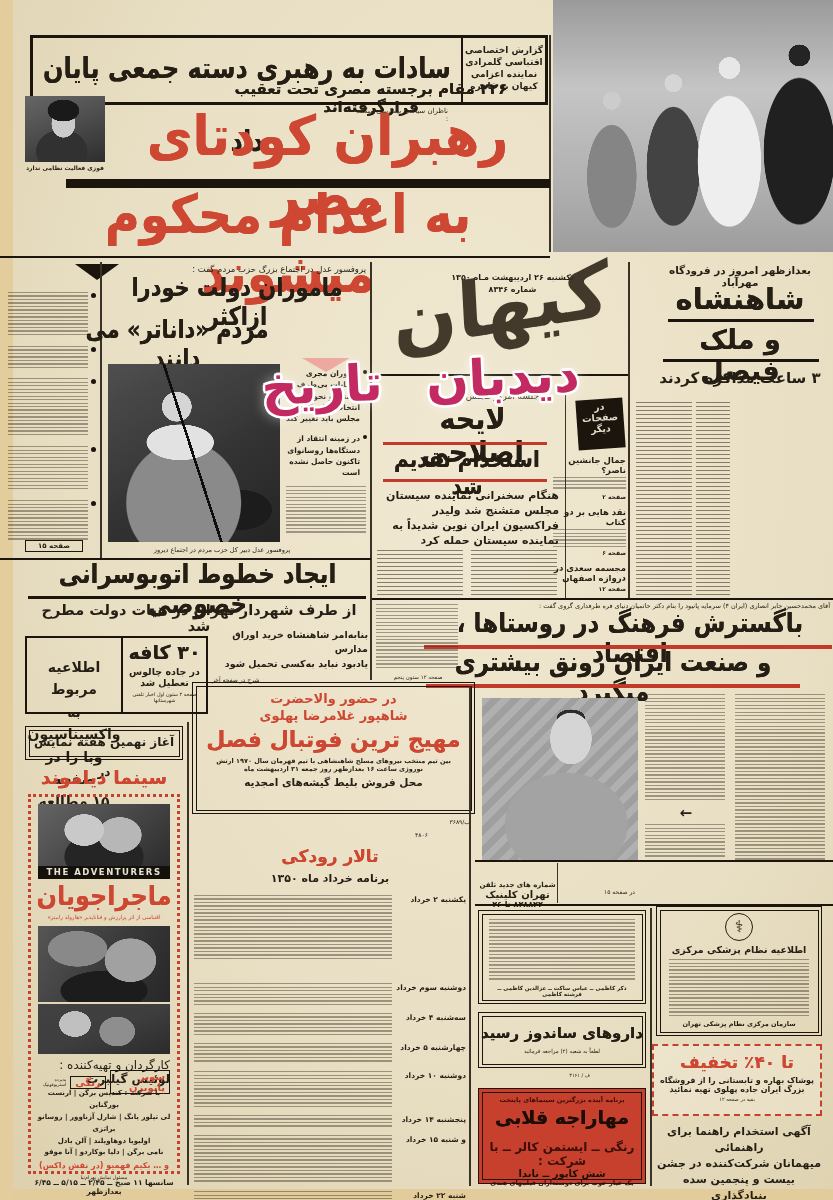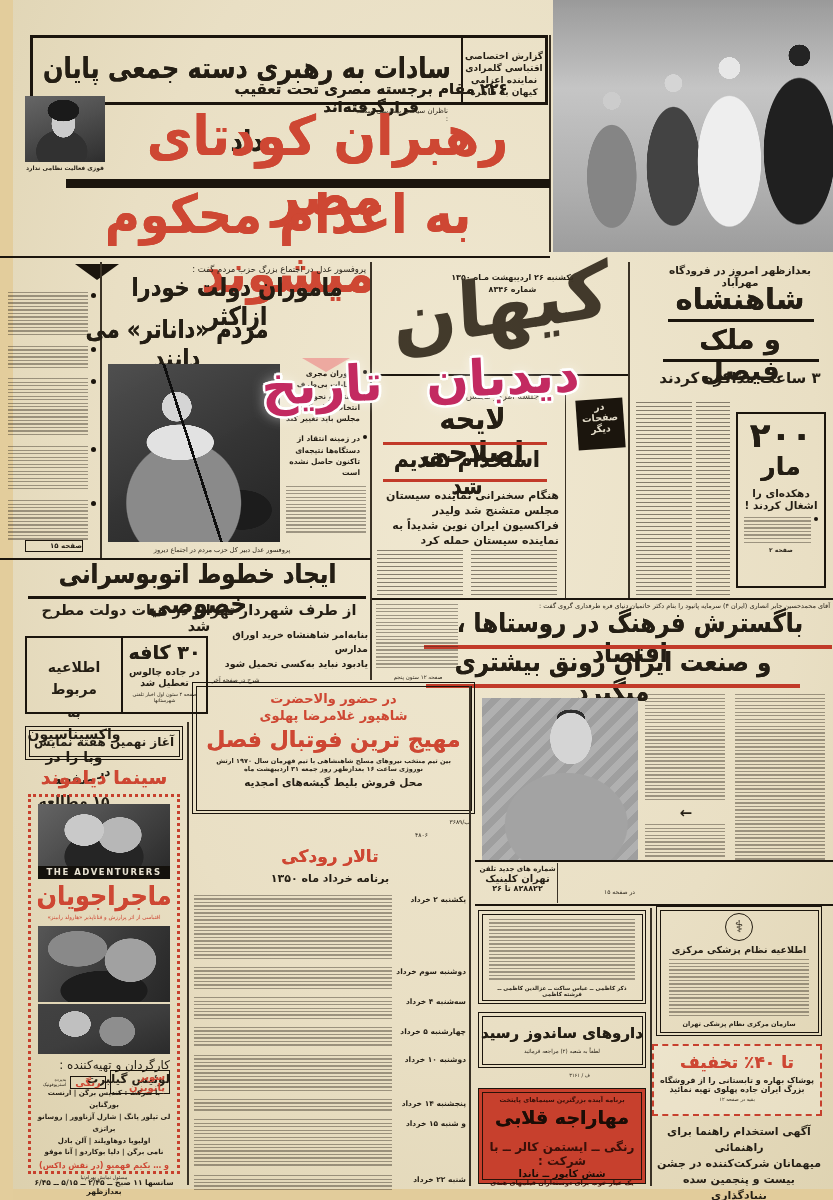--- a/index.html
+++ b/index.html
@@ -33,21 +33,21 @@
     color:#c32a61;font-weight:bold;
     text-shadow:-2px -2px 0 #fff,2px -2px 0 #fff,-2px 2px 0 #fff,2px 2px 0 #fff,0 -2.6px 0 #fff,0 2.6px 0 #fff,-2.6px 0 0 #fff,2.6px 0 0 #fff,0 0 14px rgba(255,255,255,.85);
   }
 </style>
 </head>
 <body>
 
 <div id="page">
 
   <div class="abs frame" style="left:30px;top:35px;width:518px;height:70px;display:flex;border-width:3px">
-    <div style="width:84px;border-left:2px solid #1b150d;font-size:9px;line-height:1.35;padding-top:12px" class="b c">
+    <div style="width:84px;border-left:2px solid #1b150d;font-size:9px;line-height:1.35;padding-top:6px" class="b c">
       <div>گزارش اختصاصی</div>
       <div>اقتباسی گلمرادی</div>
       <div>نماینده اعزامی</div>
       <div>کیهان به قاهره</div>
     </div>
     <div class="b c heavy" style="flex:1;font-size:24px;line-height:62px;transform:scaleY(1.18);letter-spacing:-.5px">سادات به رهبری دسته جمعی پایان داد</div>
   </div>
 
   <div class="abs photo" style="left:553px;top:0;width:280px;height:252px;
     background:
@@ -95,42 +95,41 @@
   <div class="abs b c" style="left:652px;top:264px;width:176px;font-size:10.5px">بعدازظهر امروز در فرودگاه مهرآباد</div>
   <div class="abs b c heavy" style="left:660px;top:282px;width:160px;font-size:29px">شاهنشاه</div>
   <div class="abs hr" style="left:668px;top:319px;width:146px;height:2.5px"></div>
   <div class="abs b c heavy" style="left:655px;top:324px;width:170px;font-size:27px">و ملک فیصل</div>
   <div class="abs hr" style="left:663px;top:359px;width:156px;height:2.5px"></div>
   <div class="abs b c" style="left:652px;top:369px;width:176px;font-size:15px">۳ ساعت مذاکره کردند</div>
 
   <div class="abs sim" style="left:636px;top:402px;width:56px;height:196px"></div>
   <div class="abs sim" style="left:696px;top:402px;width:34px;height:196px"></div>
 
-  <div class="abs frame c" style="left:736px;top:412px;width:90px;height:176px;padding-top:4px">
-    <div class="b heavy" style="font-size:34px;line-height:1">۲۰۰</div>
-    <div class="b heavy" style="font-size:25px;line-height:1.2">مار</div>
-    <div class="b" style="font-size:10.5px;margin-top:5px">دهکده‌ای را</div>
-    <div class="b" style="font-size:10.5px">اشغال کردند !</div>
-    <div style="position:relative;margin:6px 8px 0 6px">
-      <span style="position:absolute;right:-2px;top:0;width:4px;height:4px;background:#1b150d;border-radius:50%"></span>
-      <div class="sim2" style="height:26px;margin-right:5px"></div>
-    </div>
-    <div class="b" style="font-size:6px;margin-top:3px">صفحه ۲</div>
-  </div>
 
   <div class="abs c" style="left:428px;top:391px;width:160px;font-size:9px">در جلسه امروز مجلس</div>
   <div class="abs b c heavy" style="left:385px;top:404px;width:175px;font-size:27px;transform:scaleY(1.08)">لایحه اصلاحی</div>
   <div class="abs redline" style="left:383px;top:442px;width:164px;height:3px"></div>
   <div class="abs b c heavy" style="left:381px;top:449px;width:172px;font-size:20px;transform:scaleY(1.12)">استخدام تقدیم شد</div>
   <div class="abs redline" style="left:383px;top:479px;width:164px;height:3px"></div>
   <div class="abs b r" style="left:377px;top:489px;width:182px;font-size:11px;line-height:1.35">هنگام سخنرانی نماینده سیستان مجلس متشنج شد ولیدر فراکسیون ایران نوین شدیداً به نماینده سیستان حمله کرد</div>
   <div class="abs sim" style="left:377px;top:550px;width:86px;height:52px"></div>
   <div class="abs sim" style="left:471px;top:550px;width:86px;height:52px"></div>
 
   <div class="abs b c" style="left:577px;top:399px;width:47px;height:50px;background:#1b150d;color:#e3dcc9;font-size:9.5px;line-height:1.15;padding-top:3px;transform:rotate(-4deg)">در صفحات دیگر</div>
+  <div class="abs r" style="left:553px;top:455px;width:73px">
+    <div class="b" style="font-size:8.5px">جمال جانشین ناصر؟</div>
+    <div class="sim2" style="height:14px;margin:2px 0"></div>
+    <div class="b" style="font-size:6px">صفحه ۲</div>
+    <div class="b" style="font-size:8.5px;margin-top:7px">نقد هایی بر دو کتاب</div>
+    <div class="sim2" style="height:18px;margin:2px 0"></div>
+    <div class="b" style="font-size:6px">صفحه ۶</div>
+    <div class="b" style="font-size:8.5px;margin-top:7px">مجسمه سعدی در دروازه اصفهان</div>
+    <div class="b" style="font-size:6px;margin-top:2px">صفحه ۱۲</div>
+  </div>
 
   <div class="abs" style="left:75px;top:264px;width:0;height:0;border-top:16px solid #1b150d;border-left:22px solid rgba(0,0,0,0);border-right:22px solid rgba(0,0,0,0)"></div>
   <div class="abs" style="left:8px;top:292px;width:88px">
     <div style="position:relative;margin-bottom:10px">
         <span style="position:absolute;right:0;top:1px;width:5px;height:5px;background:#1b150d;border-radius:50%"></span>
         <div class="sim2" style="height:44px;margin-right:8px"></div>
       </div>
     <div style="position:relative;margin-bottom:10px">
         <span style="position:absolute;right:0;top:1px;width:5px;height:5px;background:#1b150d;border-radius:50%"></span>
         <div class="sim2" style="height:22px;margin-right:8px"></div>
@@ -156,31 +155,31 @@
   <div class="abs" style="left:302px;top:358px;width:0;height:0;border-top:14px solid #eda9a0;border-left:24px solid rgba(0,0,0,0);border-right:24px solid rgba(0,0,0,0)"></div>
 
   <div class="abs photo" style="left:108px;top:364px;width:172px;height:178px;
     background:
       linear-gradient(72deg,rgba(0,0,0,0) 48.8%,#15120d 48.8% 50%,rgba(0,0,0,0) 50%),
       radial-gradient(circle 15px at 40% 24%, #d9d2c0 0 98%, rgba(0,0,0,0) 100%),
       radial-gradient(ellipse 34px 18px at 42% 44%, #e4decd 0 98%, rgba(0,0,0,0) 100%),
       radial-gradient(ellipse 58px 62px at 44% 78%, #8f897a 0 98%, rgba(0,0,0,0) 100%),
       radial-gradient(ellipse 30px 20px at 78% 82%, #23201a 0 98%, rgba(0,0,0,0) 100%),
       linear-gradient(150deg,#55504a 0%,#3b372f 55%,#2b2721 100%);"></div>
-  <div class="abs b" style="left:25px;top:540px;width:58px;font-size:7px;border:1px solid #1b150d;padding:1px 0">صفحه ۱۵</div>
+  <div class="abs b" style="left:25px;top:540px;width:58px;font-size:7px;border:1px solid #1b150d;text-align:center;padding:1px 0">صفحه ۱۵</div>
   <div class="abs c" style="left:112px;top:546px;width:220px;font-size:6.5px">پروفسور عدل دبیر کل حزب مردم در اجتماع دیروز</div>
 
   <div class="abs" style="left:286px;top:368px;width:80px">
     <div style="position:relative;margin-bottom:9px">
         <span style="position:absolute;right:-1px;top:2px;width:4px;height:4px;background:#1b150d;border-radius:50%"></span>
       <div class="b r" style="font-size:7.5px;line-height:1.5;padding-right:6px">ماموران مجری انتخابات بی‌طرف نیستند و نحوه انتخاب نمایندگان مجلس باید تغییر کند</div>
       </div>
     <div style="position:relative">
         <span style="position:absolute;right:-1px;top:2px;width:4px;height:4px;background:#1b150d;border-radius:50%"></span>
-      <div class="b r" style="font-size:7.5px;line-height:1.5;padding-right:6px">در زمینه انتقاد از دستگاه‌ها نتیجه‌ای تاکنون حاصل نشده است</div>
+      <div class="b r" style="font-size:7.5px;line-height:1.5;padding-right:6px">در زمینه انتقاد از دستگاه‌ها روسانو‌ای تاکنون حاصل نشده است</div>
       </div>
     <div class="sim2" style="height:48px;margin-top:8px"></div>
   </div>
 
   <div class="abs hr" style="left:0;top:558px;width:371px;height:2px"></div>
 
   <div class="abs b c heavy" style="left:30px;top:563px;width:335px;font-size:23px;transform:scaleY(1.15)">ایجاد خطوط اتوبوسرانی خصوصی</div>
   <div class="abs hr" style="left:28px;top:596px;width:338px;height:2.5px"></div>
   <div class="abs b c" style="left:40px;top:602px;width:318px;font-size:14.5px">از طرف شهردار تهران در هیات دولت مطرح شد</div>
   <div class="abs b r" style="left:212px;top:628px;width:156px;font-size:9.5px;line-height:1.5">
@@ -220,21 +219,21 @@
     <div class="b" style="font-size:6.5px;margin-top:5px">بین تیم منتخب نیروهای مسلح شاهنشاهی با تیم قهرمان سال ۱۹۷۰ ارتش</div>
     <div class="b" style="font-size:6.5px">نوروژی ساعت ۱۶ بعدازظهر روز جمعه ۳۱ اردیبهشت ماه</div>
     <div class="b" style="font-size:10.5px;margin-top:3px">محل فروش بلیط گیشه‌های امجدیه</div>
   </div>
   <div class="abs" style="left:420px;top:818px;width:50px;font-size:6px">ب/۳۶۸۹</div>
   <div class="abs" style="left:378px;top:831px;width:50px;font-size:6px">۴۸۰۶</div>
 
   <div class="abs b c red heavy" style="left:230px;top:846px;width:200px;font-size:17px">تالار رودکی</div>
   <div class="abs b c" style="left:240px;top:872px;width:180px;font-size:11px">برنامه خرداد ماه ۱۳۵۰</div>
   <div class="abs" style="left:194px;top:895px;width:272px">
-    <div style="display:flex;margin-bottom:8px">
+    <div style="display:flex;margin-bottom:24px">
       <div class="b" style="width:74px;font-size:7.5px">یکشنبه ۲ خرداد</div>
       <div class="sim2" style="flex:1;height:64px"></div>
       </div>
     <div style="display:flex;margin-bottom:8px">
       <div class="b" style="width:74px;font-size:7.5px">دوشنبه سوم خرداد</div>
       <div class="sim2" style="flex:1;height:22px"></div>
       </div>
     <div style="display:flex;margin-bottom:8px">
       <div class="b" style="width:74px;font-size:7.5px">سه‌شنبه ۴ خرداد</div>
       <div class="sim2" style="flex:1;height:22px"></div>
@@ -314,21 +313,21 @@
       radial-gradient(ellipse 14px 8px at 57% 12%, #35302a 0 98%, rgba(0,0,0,0) 100%),
       radial-gradient(ellipse 62px 52px at 54% 78%, #a8a190 0 98%, rgba(0,0,0,0) 100%),
       repeating-linear-gradient(135deg,#b5ae9f 0 7px,#a49d8d 7px 14px);"></div>
   <div class="abs sim2" style="left:645px;top:694px;width:80px;height:106px"></div>
   <div class="abs b" style="left:652px;top:804px;width:40px;font-size:15px">←</div>
   <div class="abs sim2" style="left:645px;top:824px;width:80px;height:34px"></div>
   <div class="abs sim2" style="left:735px;top:694px;width:90px;height:166px"></div>
 
   <div class="abs hr" style="left:475px;top:860px;width:358px;height:1.5px"></div>
   <div class="abs" style="left:565px;top:888px;width:70px;font-size:6px">در صفحه ۱۵</div>
-  <div class="abs c" style="left:478px;top:863px;width:80px;height:40px;border-left:1.5px solid #3a3226;padding-top:2px;border-left-width:0;border-right:1.5px solid #3a3226">
+  <div class="abs c" style="left:478px;top:863px;width:80px;height:40px;border-left:1.5px solid #3a3226;padding-top:18px;border-left-width:0;border-right:1.5px solid #3a3226">
     <div class="b" style="font-size:7px">شماره های جدید تلفن</div>
     <div class="b" style="font-size:10px">تهران کلینیک</div>
     <div class="b" style="font-size:8px">۸۲۸۸۲۲ تا ۲۶</div>
   </div>
   <div class="abs hr" style="left:475px;top:904px;width:358px;height:1.5px"></div>
 
   <div class="abs dbl" style="left:478px;top:910px;width:168px;height:94px;padding:8px 10px 4px">
     <div class="sim2" style="height:62px"></div>
     <div class="b c" style="font-size:5.5px;margin-top:4px">ذکر کاظمی ــ عباس ساکت ــ عزالدین کاظمی ــ فرشته کاظمی</div>
   </div>

